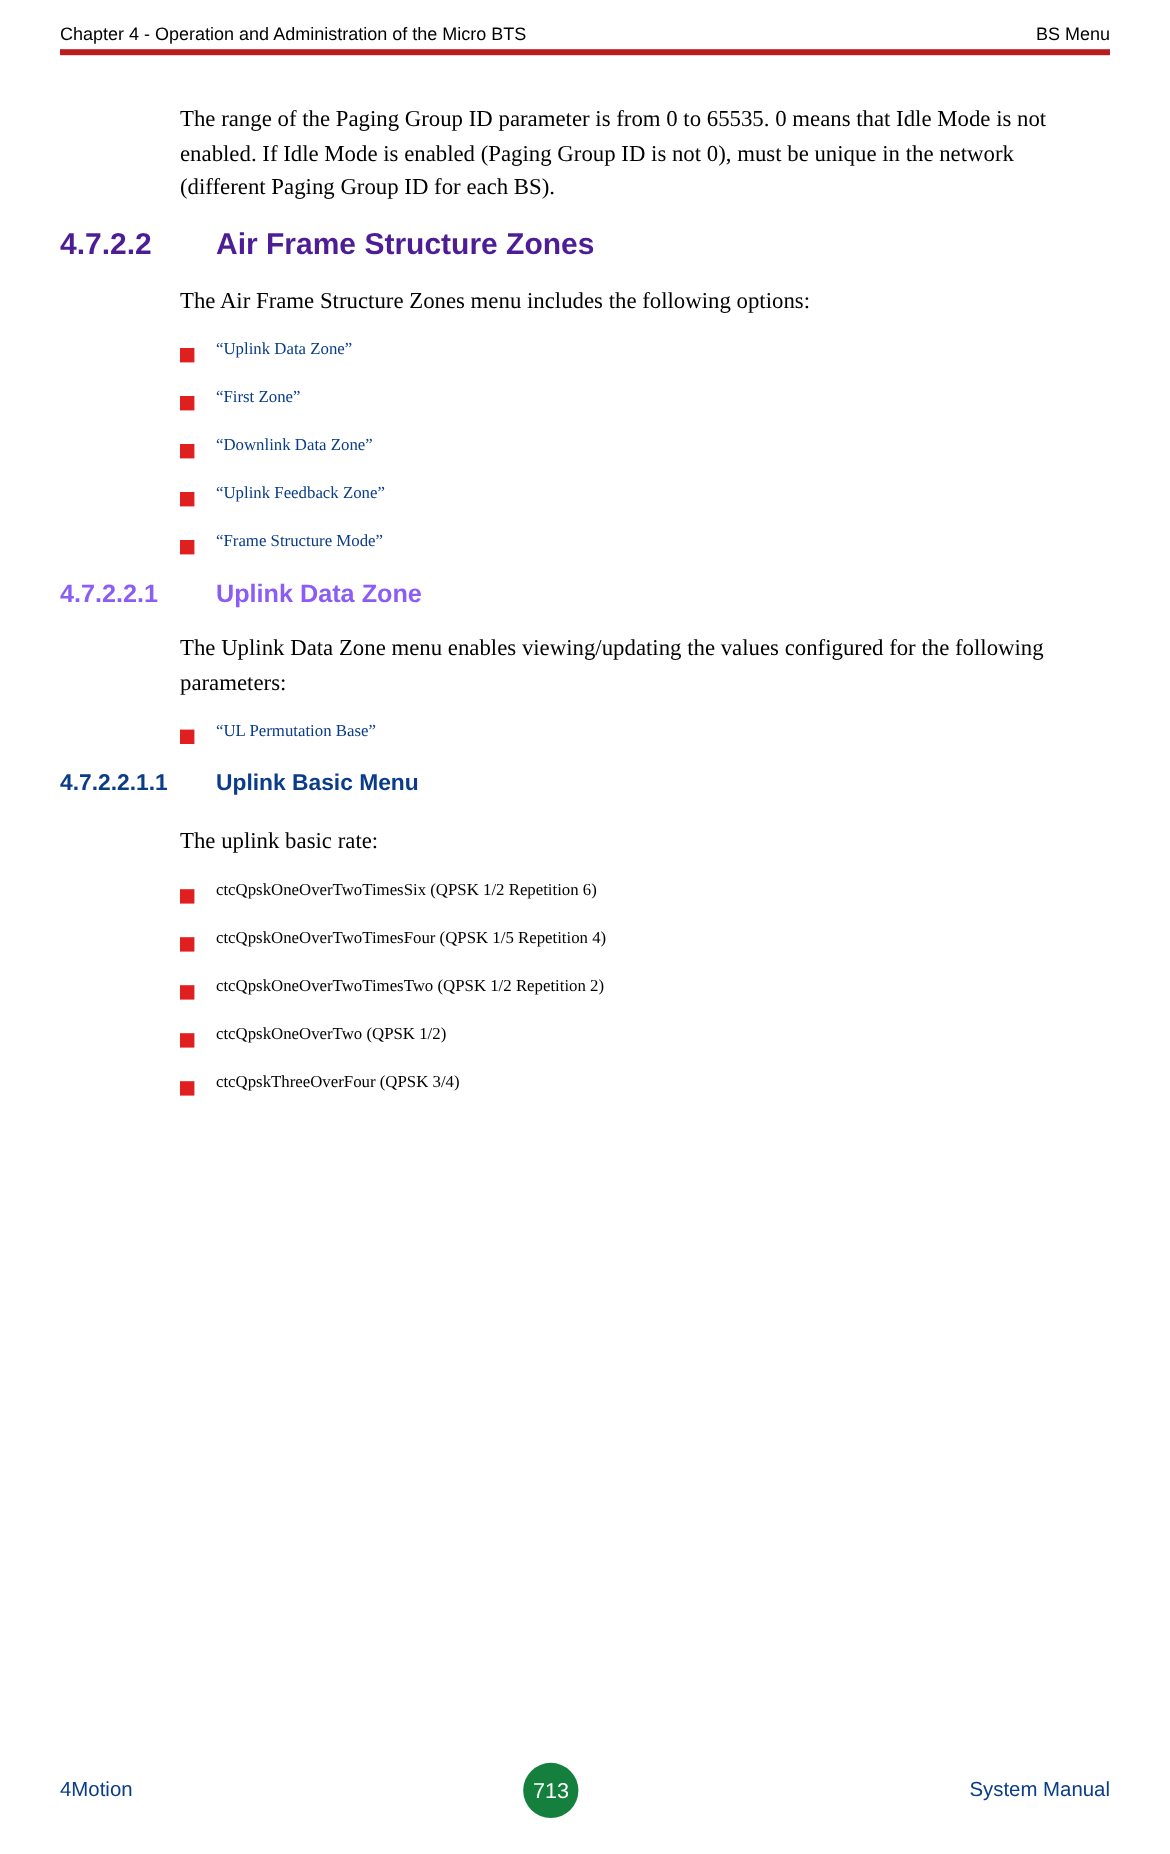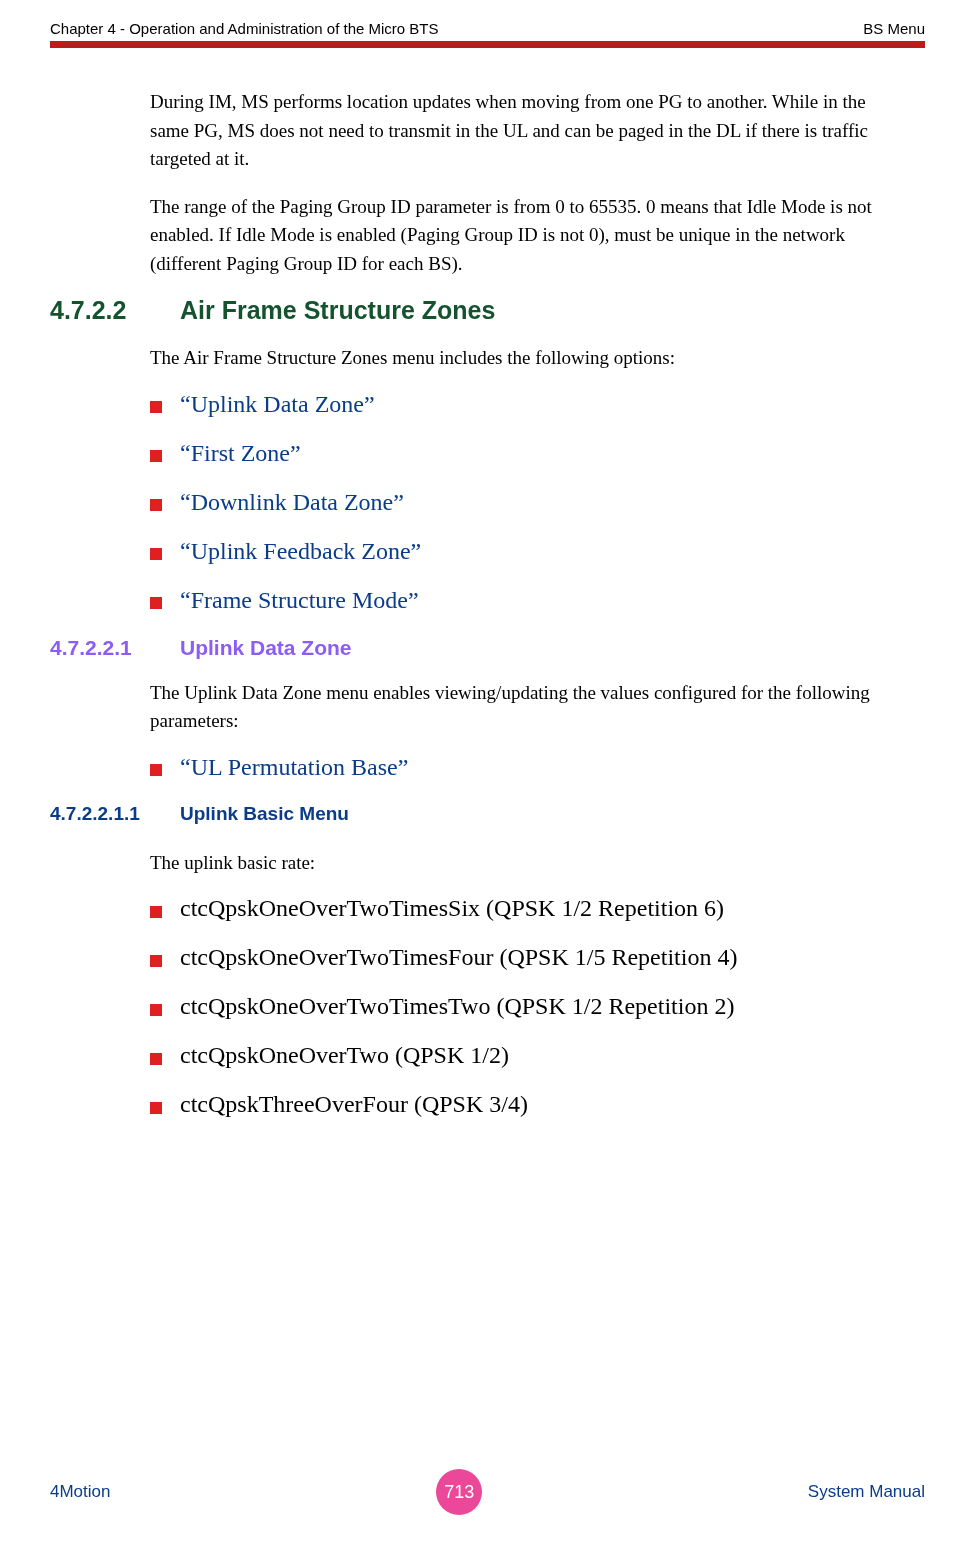--- a/index.html
+++ b/index.html
@@ -18,37 +18,37 @@
     padding: 20px 50px 0 50px;
     box-sizing: border-box;
     position: relative;
   }
   .header {
     display: flex;
     justify-content: space-between;
     font-family: Verdana, Arial, sans-serif;
     font-size: 15px;
     color: #000;
-    border-bottom: 7px solid #b91c1c;
+    border-bottom: 5px solid #b91c1c;
     padding-bottom: 4px;
     margin-bottom: 40px;
   }
   .body-indent {
     margin-left: 100px;
     margin-right: 20px;
   }
   .body-text {
     font-size: 19px;
     line-height: 1.5;
     margin-bottom: 16px;
   }
   .h2 {
     font-family: Verdana, Arial, sans-serif;
     font-weight: bold;
-    color: #14532d;
+    color: #4c1d95;
     font-size: 25px;
     margin-top: 18px;
     margin-bottom: 10px;
   }
   .h3 {
     font-family: Verdana, Arial, sans-serif;
     font-weight: bold;
     color: #8b5cf6;
     font-size: 21px;
     margin-top: 18px;
@@ -67,22 +67,22 @@
     width: 130px;
     flex-shrink: 0;
   }
   .bullet-list {
     list-style: none;
     padding: 0;
     margin: 18px 0;
   }
   .bullet-list li {
     display: flex;
-    align-items: center;
-    font-size: 24px;
+    align-items: flex-start;
+    font-size: 14px;
     margin-bottom: 22px;
   }
   .bullet-box {
     width: 12px;
     height: 12px;
     background: #e02020;
     flex-shrink: 0;
     margin-top: 6px;
     margin-right: 18px;
   }
@@ -99,41 +99,40 @@
     align-items: center;
     justify-content: space-between;
     font-family: Verdana, Arial, sans-serif;
     font-size: 17px;
     color: #0a3c8a;
   }
   .page-badge {
     width: 46px;
     height: 46px;
     border-radius: 50%;
-    background: #ec4899;
+    background: #15803d;
     color: #fff;
     display: flex;
     align-items: center;
     justify-content: center;
     font-size: 18px;
     font-family: Verdana, Arial, sans-serif;
   }
 </style>
 </head>
 <body>
 
 <div class="page">
 
   <div class="header">
     <span>Chapter 4 - Operation and Administration of the Micro BTS</span>
     <span>BS Menu</span>
   </div>
 
   <div class="body-indent">
-    <p class="body-text">During IM, MS performs location updates when moving from one PG to another. While in the same PG, MS does not need to transmit in the UL and can be paged in the DL if there is traffic targeted at it.</p>
     <p class="body-text">The range of the Paging Group ID parameter is from 0 to 65535. 0 means that Idle Mode is not enabled. If Idle Mode is enabled (Paging Group ID is not 0), must be unique in the network (different Paging Group ID for each BS).</p>
   </div>
 
   <div class="heading-row h2">
     <span class="heading-num">4.7.2.2</span>
     <span>Air Frame Structure Zones</span>
   </div>
   <div class="body-indent">
     <p class="body-text">The Air Frame Structure Zones menu includes the following options:</p>
     <ul class="bullet-list">

